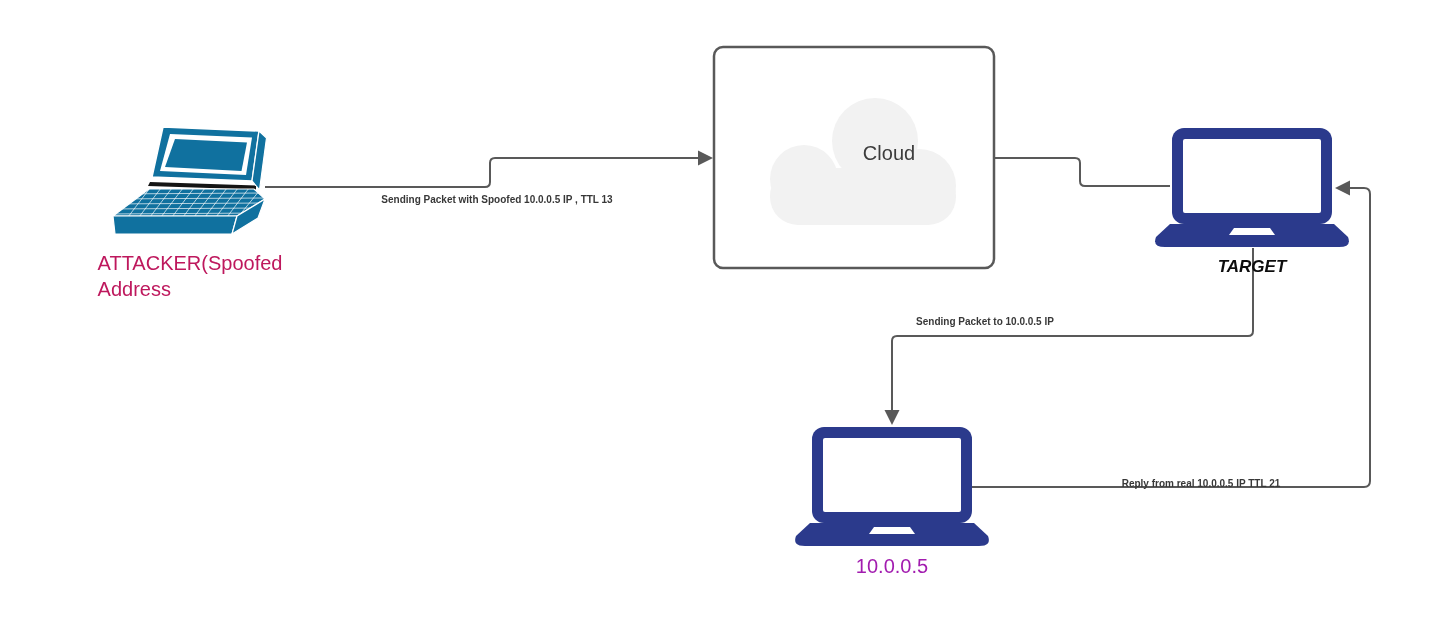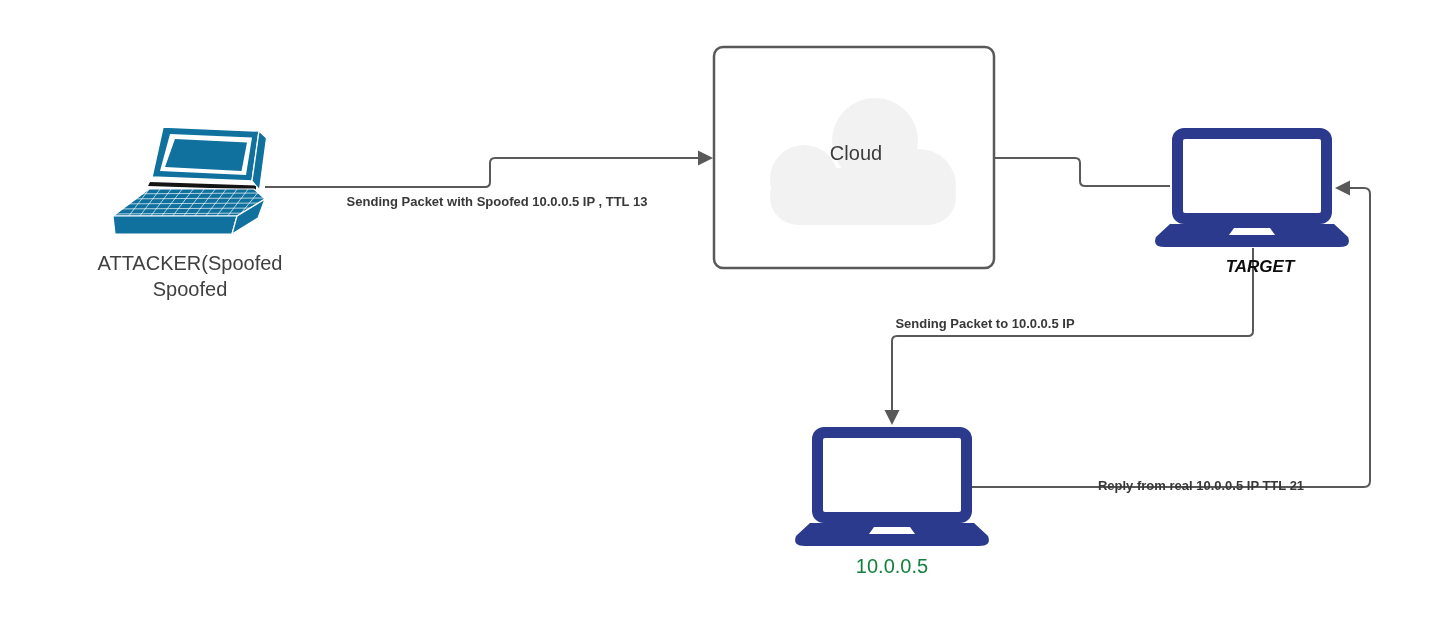--- a/index.html
+++ b/index.html
@@ -7,50 +7,49 @@
     position: relative;
     width: 1449px;
     height: 622px;
     background: #ffffff;
     overflow: hidden;
     font-family: "Liberation Sans", sans-serif;
   }
   #diagram-svg { position: absolute; left: 0; top: 0; }
   .lbl { position: absolute; white-space: nowrap; }
   .edge-label {
-    font-size: 13px;
+    font-size: 10px;
     font-weight: bold;
     color: #383838;
     transform: translateX(-50%);
     text-align: right;
   }
   .node-label {
     font-size: 20px;
-    color: #404040;
-    text-align: center;
+    color: #be185d;
     transform: translateX(-50%);
     line-height: 26px;
   }
   .target-label {
     font-size: 17px;
     font-weight: bold;
     font-style: italic;
     color: #0d0d0d;
     transform: translateX(-50%);
-    margin-left: 8px;
   }
   .host-label {
     font-size: 20px;
-    color: #15803d;
+    color: #a21caf;
     transform: translateX(-50%);
   }
   .cloud-label {
     font-size: 20px;
     color: #3c3c3c;
     transform: translateX(-50%);
+    margin-left: 33px;
   }
 </style>
 </head>
 <body>
 
 <div id="canvas">
 
   <svg id="diagram-svg" width="1449" height="622" viewBox="0 0 1449 622">
 
     <g stroke="#595959" stroke-width="2" fill="none" stroke-linejoin="round" stroke-linecap="butt">
@@ -135,20 +134,20 @@
   <div class="lbl cloud-label" style="left:856px; top:142px;">Cloud</div>
 
   <div class="lbl edge-label" style="left:497px; top:194px;">Sending Packet with Spoofed 10.0.0.5 IP , TTL 13</div>
 
   <div class="lbl edge-label" style="left:985px; top:316px;">Sending Packet to 10.0.0.5 IP</div>
 
   <div class="lbl edge-label" style="left:1201px; top:478px;">Reply from real 10.0.0.5 IP TTL 21</div>
 
   <div class="lbl node-label" style="left:190px; top:250px;">
     <div>ATTACKER(Spoofed</div>
-    <div>Spoofed</div>
+    <div>Address</div>
   </div>
 
   <div class="lbl target-label" style="left:1252px; top:257px;">TARGET</div>
 
   <div class="lbl host-label" style="left:892px; top:555px;">10.0.0.5</div>
 
 </div>
 
 </body></html>

